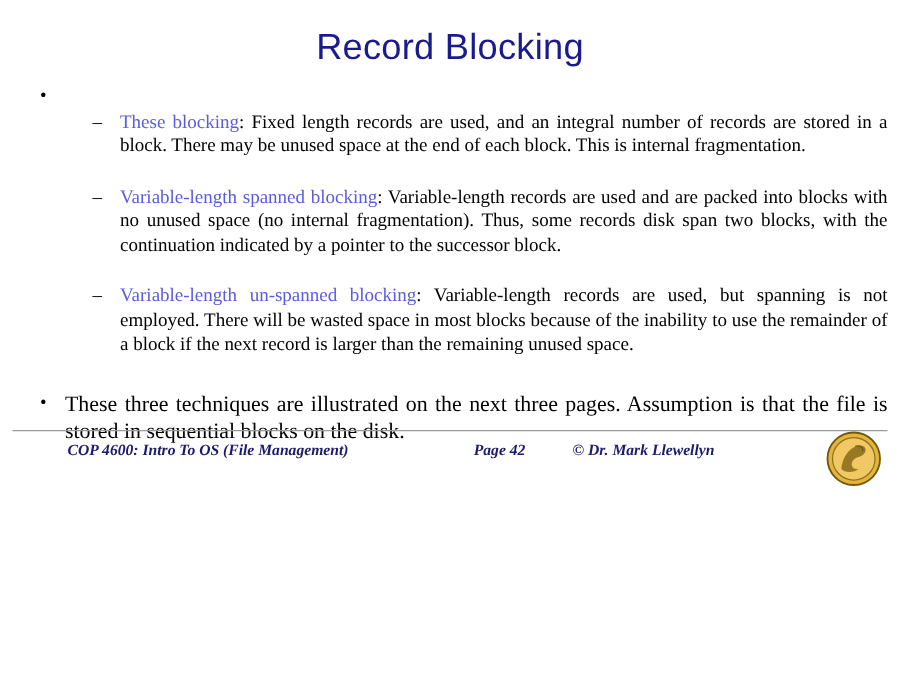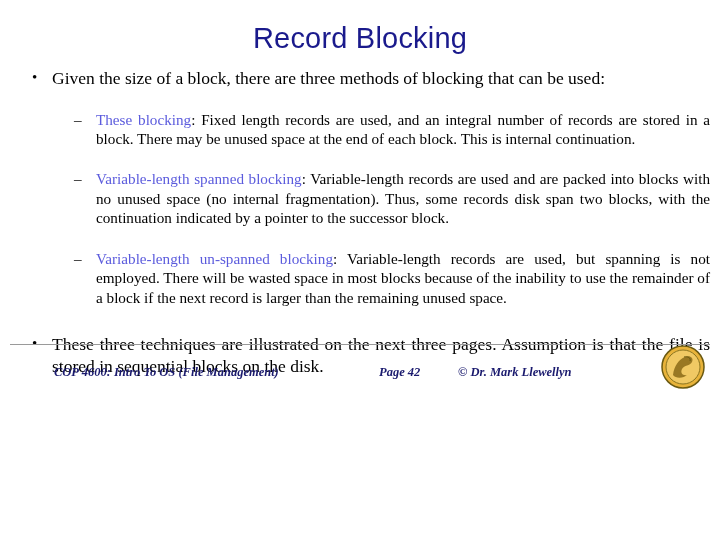--- a/index.html
+++ b/index.html
@@ -91,21 +91,20 @@
     border-top: 1px solid #9a9a9a;
   }
   .footer-text {
     position: absolute;
     top: 9px;
     font-size: 12.5px;
     font-style: italic;
     font-weight: bold;
     color: #1a1a6e;
     font-family: "Liberation Serif", serif;
-    margin-top: 12px;
   }
   .footer-left  { left: 54px; }
   .footer-mid   { left: 379px; }
   .footer-right { left: 458px; text-align: right; }
 
   
   .seal {
     position: absolute;
     right: 14px;
     bottom: 2px;
@@ -117,28 +116,27 @@
 <body>
 
 <div class="slide">
 
   <h1 class="slide-title">Record Blocking</h1>
 
   <div class="body-area">
 
     <div class="lvl1">
       <span class="bullet">•</span>
-      <span>Given the size of a block, there are three methods of blocking that can be used:</span>
     </div>
 
     <div class="spacer-12"></div>
 
     <div class="lvl2">
       <span class="dash">–</span>
-      <span class="term">These blocking</span><span>: Fixed length records are used, and an integral number of records are stored in a block.  There may be unused space at the end of each block.  This is internal continuation.</span>
+      <span class="term">These blocking</span><span>: Fixed length records are used, and an integral number of records are stored in a block.  There may be unused space at the end of each block.  This is internal fragmentation.</span>
     </div>
 
     <div class="spacer-8"></div>
 
     <div class="lvl2">
       <span class="dash">–</span>
       <span class="term">Variable-length spanned blocking</span><span>: Variable-length records are used and are packed into blocks with no unused space (no internal fragmentation).  Thus, some records disk span two blocks, with the continuation indicated by a pointer to the successor block.</span>
     </div>
 
     <div class="spacer-8"></div>

